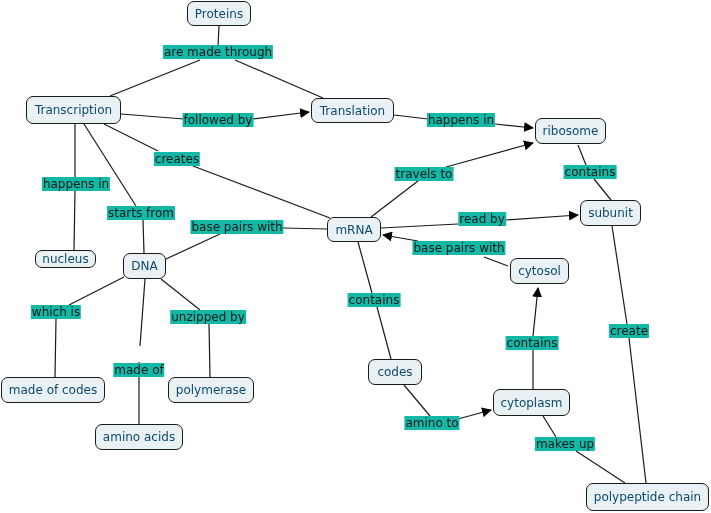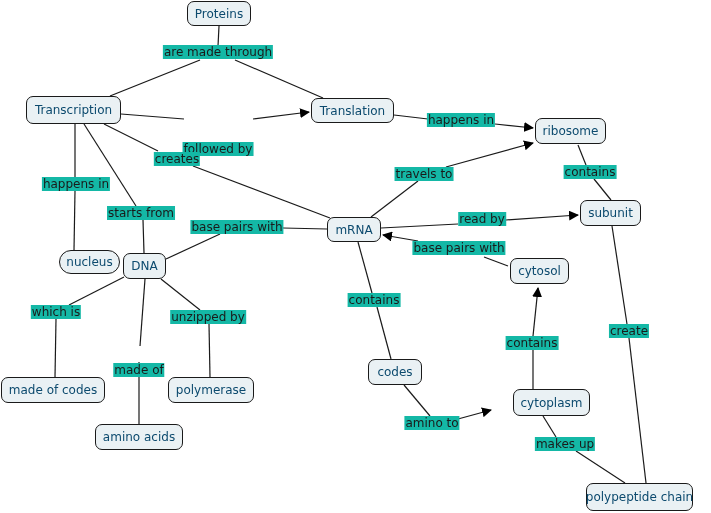--- a/index.html
+++ b/index.html
@@ -96,21 +96,21 @@
         <line x1="543" y1="416" x2="556" y2="437" stroke="#1a1a1a" stroke-width="1.2"></line>
         <line x1="576" y1="451" x2="625" y2="483" stroke="#1a1a1a" stroke-width="1.2"></line>
       </g>
       <g>
         <line x1="612" y1="226" x2="627" y2="324" stroke="#1a1a1a" stroke-width="1.2"></line>
         <line x1="629" y1="338" x2="646" y2="483" stroke="#1a1a1a" stroke-width="1.2"></line>
       </g>
     </svg>
   <div id="labels">
       <div class="lbl" style="left: 218px; top: 52px;">are made through</div>
-      <div class="lbl" style="left: 218px; top: 120px; margin-top: 29px;">followed by</div>
+      <div class="lbl" style="left: 218px; top: 120px;">followed by</div>
       <div class="lbl" style="left: 177px; top: 159px;">creates</div>
       <div class="lbl" style="left: 76px; top: 184px;">happens in</div>
       <div class="lbl" style="left: 141px; top: 213px;">starts from</div>
       <div class="lbl" style="left: 461px; top: 120px;">happens in</div>
       <div class="lbl" style="left: 424px; top: 174px;">travels to</div>
       <div class="lbl" style="left: 590px; top: 172px;">contains</div>
       <div class="lbl" style="left: 482px; top: 219px;">read by</div>
       <div class="lbl" style="left: 237px; top: 227px;">base pairs with</div>
       <div class="lbl" style="left: 459px; top: 248px;">base pairs with</div>
       <div class="lbl" style="left: 374px; top: 300px;">contains</div>
@@ -134,41 +134,41 @@
       </div>
       <div class="node" style="left: 535px; top: 118px; width: 71px; height: 26px;">
         <span>ribosome</span>
       </div>
       <div class="node" style="left: 580px; top: 200px; width: 61px; height: 26px; align-items: center;">
         <span>subunit</span>
       </div>
       <div class="node" style="left: 327px; top: 217px; width: 54px; height: 25px;">
         <span>mRNA</span>
       </div>
-      <div class="node" style="left: 59px; top: 250px; width: 61px; height: 24px; border-radius: 12px;">
+      <div class="node" style="left: 35px; top: 250px; width: 61px; height: 18px;">
         <span>nucleus</span>
       </div>
       <div class="node" style="left: 123px; top: 253px; width: 43px; height: 26px;">
         <span>DNA</span>
       </div>
       <div class="node" style="left: 510px; top: 258px; width: 59px; height: 26px;">
         <span>cytosol</span>
       </div>
       <div class="node" style="left: 1px; top: 377px; width: 104px; height: 26px;">
         <span>made of codes</span>
       </div>
       <div class="node" style="left: 168px; top: 377px; width: 86px; height: 26px;">
         <span>polymerase</span>
       </div>
       <div class="node" style="left: 368px; top: 359px; width: 54px; height: 26px;">
         <span>codes</span>
       </div>
-      <div class="node" style="left: 493px; top: 389px; width: 77px; height: 27px; margin-left: 20px;">
+      <div class="node" style="left: 493px; top: 389px; width: 77px; height: 27px;">
         <span>cytoplasm</span>
       </div>
       <div class="node" style="left: 95px; top: 424px; width: 88px; height: 26px;">
         <span>amino acids</span>
       </div>
-      <div class="node" style="left: 586px; top: 483px; width: 107px; height: 28px;">
+      <div class="node" style="left: 586px; top: 483px; width: 123px; height: 28px;">
         <span>polypeptide chain</span>
       </div>
     </div>
 </div>
 
 </body></html>

